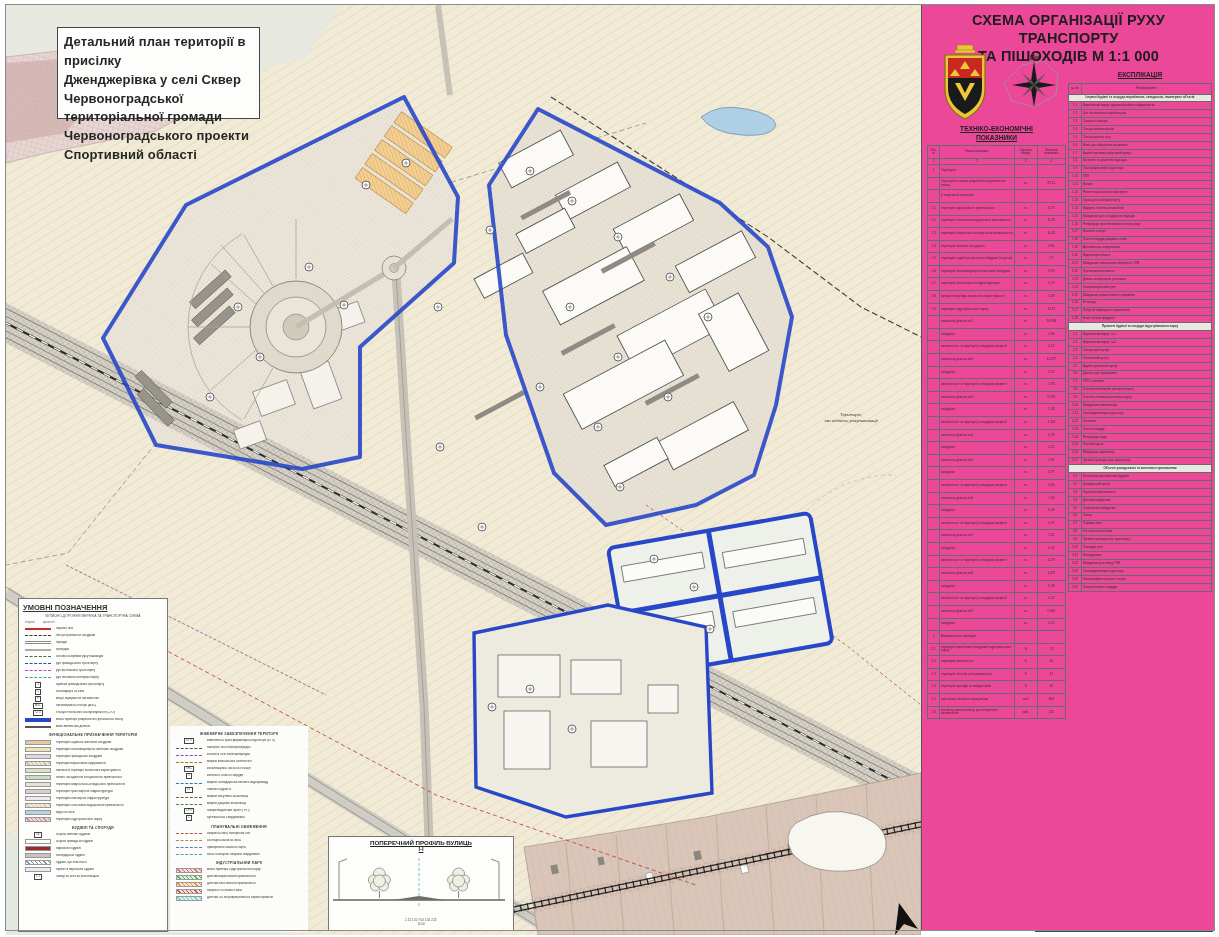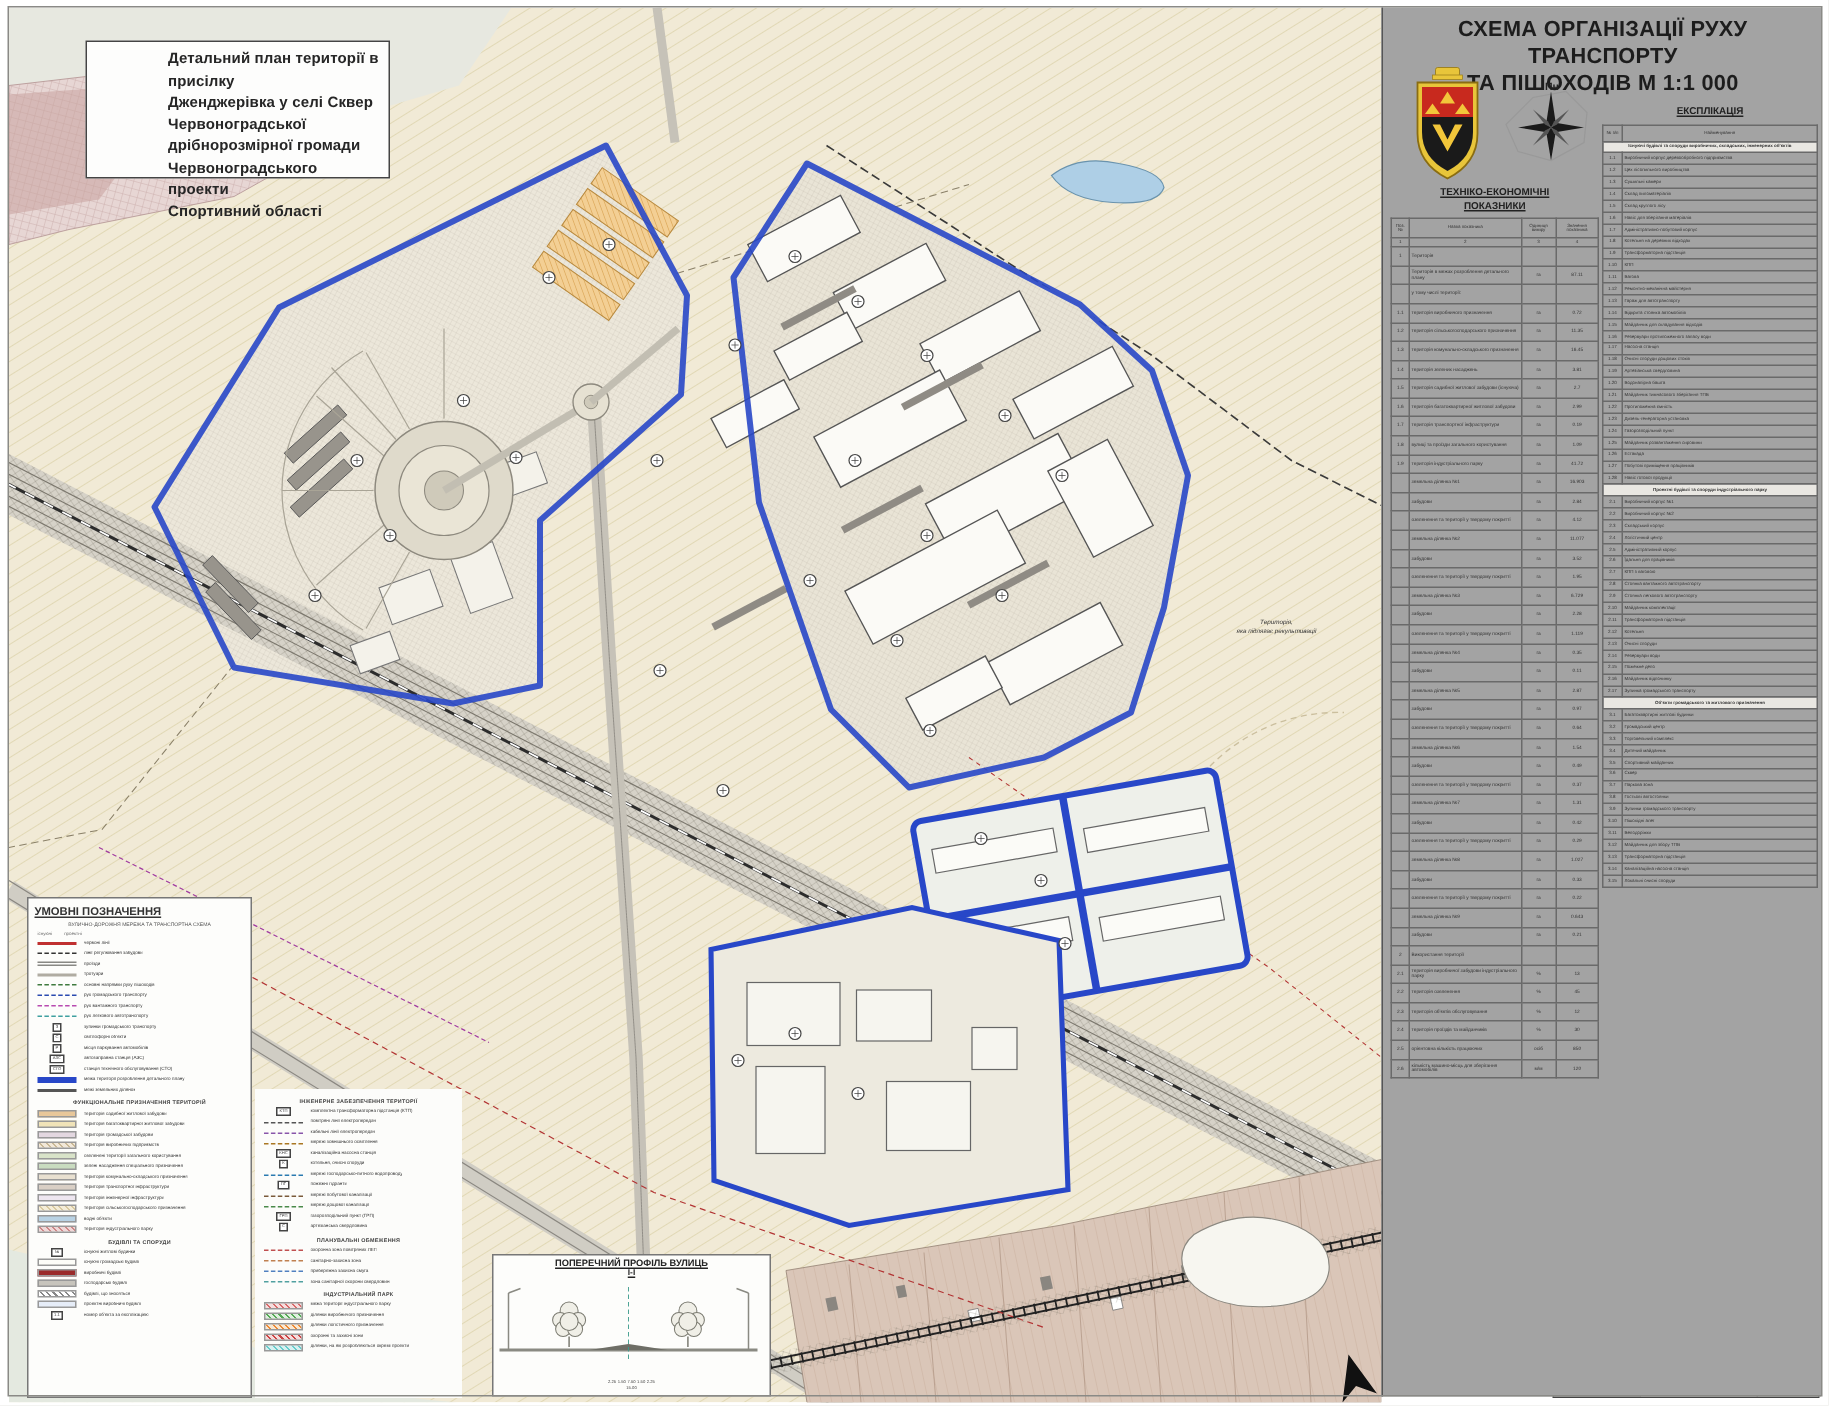--- a/index.html
+++ b/index.html
@@ -3,34 +3,34 @@
 <meta charset="utf-8">
 <style>
   html,body{margin:0;padding:0;background:#e9e9e6;}
   *{box-sizing:border-box;-webkit-text-size-adjust:none;}
   #sheet{position:relative;width:1219px;height:937px;background:#fff;font-family:"Liberation Sans",sans-serif;overflow:hidden;}
   #frame{position:absolute;left:5px;top:4px;right:4px;bottom:6px;border:1px solid #8a8a86;pointer-events:none;z-index:60;}
   
   #map-wrap{position:absolute;left:6px;top:5px;width:915px;height:930px;overflow:hidden;}
   
   #title-box{position:absolute;left:57px;top:27px;width:203px;height:92px;background:#fdfdfc;border:1.2px solid #444;padding:5px 6px;z-index:30;}
-  #title-box div{font-weight:bold;font-size:10px;line-height:1.45;color:#262626;letter-spacing:.1px;margin-left:48px;}
+  #title-box div{font-weight:bold;font-size:13px;line-height:1.45;color:#262626;letter-spacing:.1px;}
   
   .legend-box{position:absolute;background:#fdfdfb;border:1px solid #777;z-index:30;padding:3px 4px;overflow:hidden;}
   #legend-a{left:18px;top:598px;width:150px;height:334px;}
   #legend-b{left:170px;top:726px;width:138px;height:206px;border:none;background:#fcfcfa;}
   .leg-title{font-weight:bold;font-size:7.5px;text-align:left;color:#333;text-decoration:underline;margin:1px 0 2px;}
   .leg-sub{font-size:3.4px;color:#555;text-align:center;line-height:1.25;margin-bottom:2px;}
   .leg-colheads{display:flex;font-size:3px;color:#666;margin:0 0 1px 2px;gap:8px;}
   .leg-sec{font-size:3.6px;font-weight:bold;color:#444;margin:3px 0 1.5px;text-align:center;letter-spacing:.2px;}
   .leg-row{display:flex;align-items:center;height:7px;overflow:hidden;}
   .leg-sym{width:30px;min-width:30px;margin-right:3px;display:flex;align-items:center;justify-content:center;height:6px;}
   .leg-lab{font-size:3.1px;color:#333;line-height:1.05;overflow:hidden;}
   
-  #panel{position:absolute;left:921px;top:5px;width:293px;height:926px;background:#a3a3a3;border-left:1.4px solid #555;z-index:20;}
+  #panel{position:absolute;left:921px;top:5px;width:293px;height:926px;background:#ec4899;border-left:1.4px solid #555;z-index:20;}
   #panel-title{position:absolute;left:4px;top:6px;width:285px;text-align:center;}
   #panel-title .l1,#panel-title .l2{font-weight:bold;font-size:14.5px;color:#1d1d1d;line-height:1.25;letter-spacing:.2px;}
   #coa{position:absolute;left:17px;top:38px;}
   #compass{position:absolute;left:78px;top:46px;}
   #tep{position:absolute;left:5px;top:120px;width:139px;}
   .tbl-title{font-weight:bold;font-size:6.6px;text-align:center;color:#222;text-decoration:underline;line-height:1.3;}
   table.mini{border-collapse:collapse;table-layout:fixed;width:100%;margin-top:3px;}
   table.mini td,table.mini th{border:0.5px solid #6a6a6a;font-weight:normal;font-size:3.2px;color:#333;padding:0 1px;overflow:hidden;line-height:1.15;}
   #tep-table th{font-size:3px;text-align:center;height:13px;}
   #tep-table td{height:12.6px;}
@@ -363,21 +363,21 @@
       <g id="map-labels">
           <text x="845" y="411" font-size="4.2" text-anchor="middle" fill="#333" font-style="italic" font-family="Liberation Sans, sans-serif">Територія,</text>
           <text x="845" y="417" font-size="4.2" text-anchor="middle" fill="#333" font-style="italic" font-family="Liberation Sans, sans-serif">яка підлягає рекультивації</text>
         </g>
     </svg>
   </div>
 
   <div id="title-box">
     <div>Детальний план території в присілку</div>
     <div>Дженджерівка у селі Сквер</div>
-    <div>Червоноградської дрібнорозмірної громади</div>
+    <div>Червоноградської територіальної громади</div>
     <div>Червоноградського проекти</div>
     <div>Спортивний області</div>
   </div>
 
   <div id="legend-a" class="legend-box">
     <div class="leg-title">УМОВНІ ПОЗНАЧЕННЯ</div>
     <div class="leg-sub">ВУЛИЧНО-ДОРОЖНЯ МЕРЕЖА ТА ТРАНСПОРТНА СХЕМА</div>
     <div class="leg-colheads">
       <span>існуючі</span>
       <span>проектні</span>

